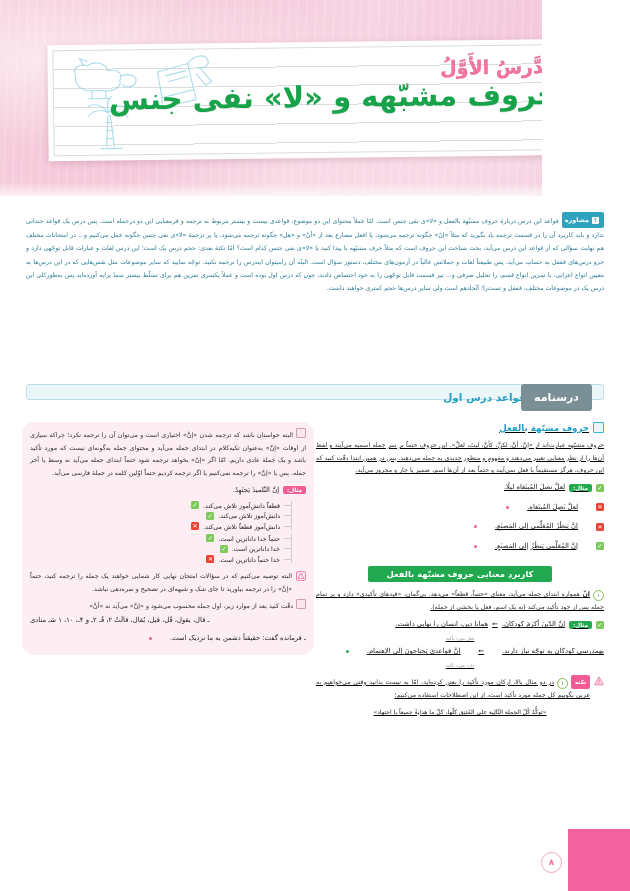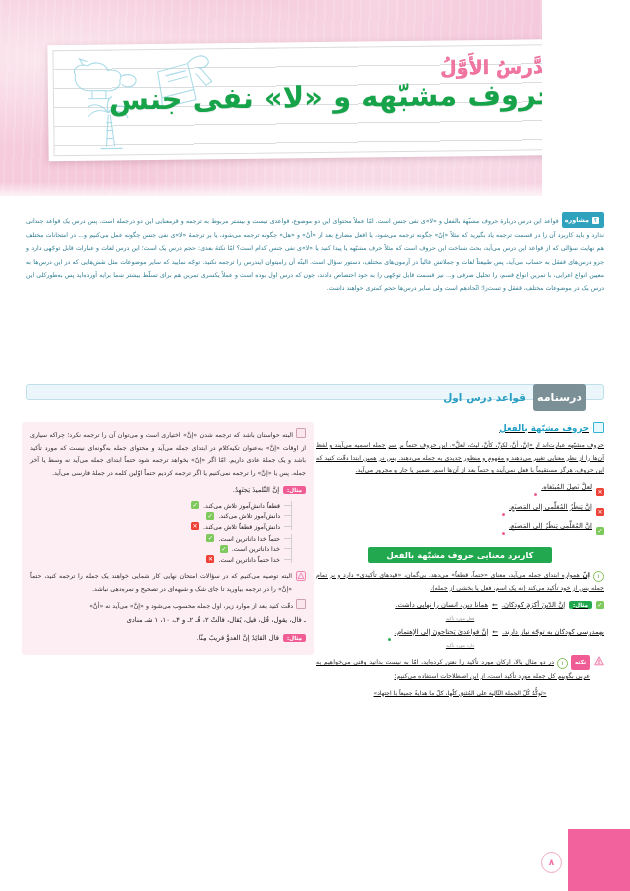--- a/index.html
+++ b/index.html
@@ -133,23 +133,23 @@
     width:578px; height:16px;
   }
   .section-bar .field{
     position:absolute; inset:0;
     background:#eaf6f9;
     border:1px solid #bfe0ea;
     border-radius:3px;
   }
   .section-bar .badge{
     position:absolute;
-    right:18px; top:0;
+    right:12px; top:0;
     height:27px;
-    padding:0 4px;
+    padding:0 13px;
     background:#7b8f96;
     color:#ffffff;
     font-size:11px;
     font-weight:bold;
     line-height:27px;
     border-radius:3px;
   }
   .section-bar .sub{
     position:absolute;
     right:78px; top:0;
@@ -162,21 +162,21 @@
   
   .col{
     position:absolute;
     top:226px;
     width:288px;
   }
   .col-right{ right:26px;text-decoration:underline; }
   .col-left{
     left:26px;
     background:#fdeef3;
-    border-radius:3px;
+    border-radius:12px;
     padding:6px 8px;
     box-sizing:border-box;
     width:292px;
     left:22px;
   }
 
   .col p, .col div.txt{
     margin:0;
     font-size:6.3px;
     line-height:12.6px;
@@ -286,21 +286,21 @@
     margin:2.5px 0;
     font-size:6.3px;
     color:#222;
     flex-direction:row-reverse;
   }
   .opt .dash{
     width:7px;height:1px;background:#cfcfcf;flex:none;
   }
 
   .bullet-line{
-    display:flex; align-items:flex-end; gap:4px;
+    display:flex; align-items:center; gap:18px;
     justify-content:flex-end; margin:2.5px 0;
     flex-direction:row-reverse;
   }
   .bullet-line .dot{
     width:3px;height:3px;background:#ef5d94;border-radius:50%;flex:none;
   }
   .bullet-line.green .dot{ background:#22a84f; }
 
   
   .note{
@@ -441,20 +441,25 @@
 
   <div class="col col-right">
 
     <div class="h-teal">
       <span class="hbox"></span>
       <span>حروف مشبّهة بالفعل</span>
     </div>
 
     <div class="txt">حروف مشبّهه عبارت‌اند از «إنَّ، أنَّ، لکنَّ، کأنَّ، لیتَ، لعلَّ». این حروف حتماً بر سر جمله اسمیه می‌آیند و لفظ آن‌ها را از نظر معنایی تغییر می‌دهند و مفهوم و منظور جدیدی به جمله می‌دهند. پس در همین ابتدا دقّت کنید که این حروف، هرگز مستقیماً با فعل نمی‌آیند و حتماً بعد از آن‌ها اسم، ضمیر یا جار و مجرور می‌آید.</div>
 
+    <div class="example-row">
+      <span class="bx bx-ok"></span>
+      <span class="tag-mesal">مثال:</span>
+      <span class="ar">لعلَّ نصلَ المُبتَغاه لیلًا.</span>
+    </div>
 
     <div class="bullet-line">
       <span class="dot"></span>
       <span class="ar">لعلَّ نَصِلَ المُبتَغاه.</span>
       <span class="bx bx-no"></span>
     </div>
     <div class="bullet-line">
       <span class="dot"></span>
       <span class="ar">إنَّ یَنظُرُ المُعَلِّمی إلی المَصنَعِ.</span>
       <span class="bx bx-no"></span>
@@ -552,27 +557,27 @@
     <div class="note">
       <svg class="nicon" viewBox="0 0 12 12">
         <rect x="0.6" y="0.6" width="10.8" height="10.8" rx="1.6" fill="#fbe6ee" stroke="#ee6fa4" stroke-width="1"></rect>
         <path d="M6 2.6 L9.6 9 L2.4 9 Z" fill="none" stroke="#ee6fa4" stroke-width="0.9"></path>
       </svg>
       <div class="ntxt">البته توصیه می‌کنیم که در سؤالات امتحان نهایی کار شمایی خواهند یک جمله را ترجمه کنید، حتماً «إنَّ» را در ترجمه بیاورید تا جای شک و شبهه‌ای در تصحیح و نمره‌دهی نباشد.</div>
     </div>
 
     <div class="txt"><span class="sq-blue"></span><span>دقّت کنید بعد از موارد زیر، اول جمله محسوب می‌شود و «إنَّ» می‌آید نه «أنَّ»</span></div>
 
-    <div class="ar" style="text-align:right;">ـ قال، یقول، قُل، قیل، یُقال، قالَتْ ۲، قُـ ۲ـ و ۴ـ، ۱۰، ۱ شـ منادی</div>
-
-    <div class="example-row">
-      <span class="tag-mesal-pink">مثال:</span>
-      <span class="ar">قال القائِدُ إنَّ العدوَّ قریبٌ مِنّا.</span>
-    </div>
-
+    <div class="ar" style="text-align:left;">ـ قال، یقول، قُل، قیل، یُقال، قالَتْ ۲، قُـ ۲ـ و ۴ـ، ۱۰، ۱ شـ منادی</div>
+
+
+    <div class="bullet-line">
+      <span class="dot"></span>
+      <span class="ar">ـ فرمانده گفت: حقیقتاً دشمن به ما نزدیک است.</span>
+    </div>
 
   </div>
 
   <div class="footer-block">
     <div class="footer-pink"></div>
     <div class="page-num">۸</div>
   </div>
 
 </div>
 

